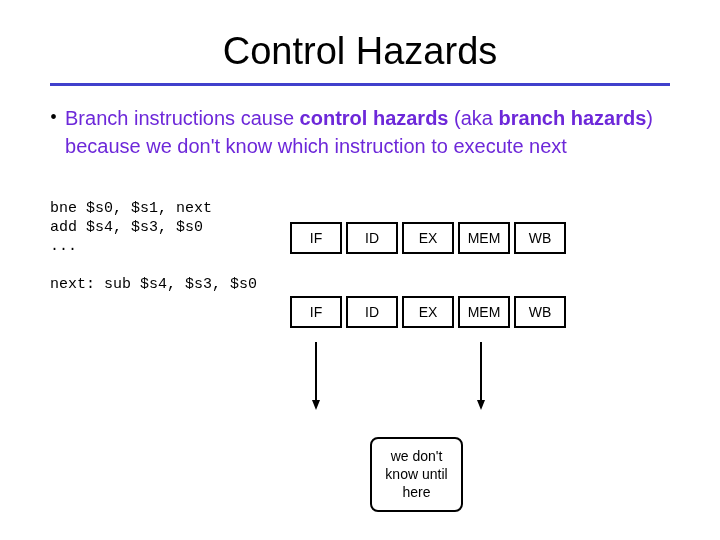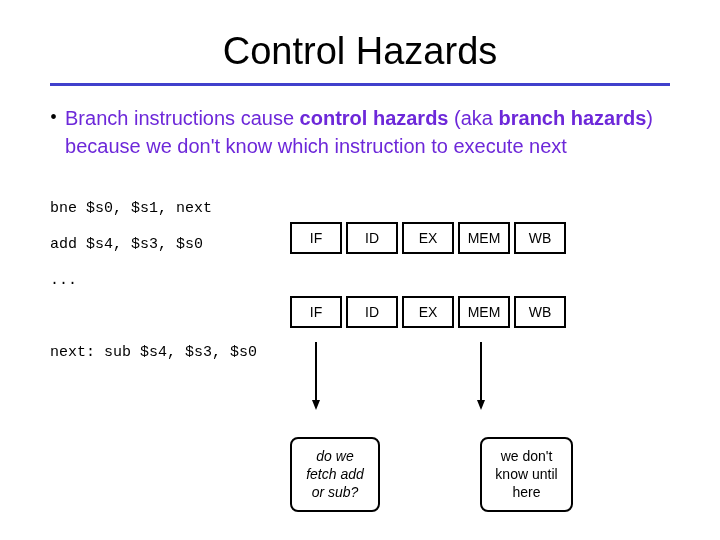--- a/index.html
+++ b/index.html
@@ -69,21 +69,21 @@
       margin-top: 10px;
       flex: 1;
     }
 
     .code-section {
       font-family: 'Courier New', monospace;
       font-size: 15px;
       color: #000;
       display: flex;
       flex-direction: column;
-      gap: 19px;
+      gap: 2px;
       flex-shrink: 0;
       width: 210px;
       padding-top: 10px;
     }
 
     .code-line {
       white-space: nowrap;
     }
 
     .pipeline-row {
@@ -180,23 +180,20 @@
       <svg width="330" height="100" viewBox="0 0 330 100" style="overflow:visible; display:block;">
 
         <line x1="26" y1="0" x2="26" y2="60" stroke="#000" stroke-width="2"></line>
         <polygon points="22,58 30,58 26,68" fill="#000"></polygon>
 
         <line x1="191" y1="0" x2="191" y2="60" stroke="#000" stroke-width="2"></line>
         <polygon points="187,58 195,58 191,68" fill="#000"></polygon>
       </svg>
 
       <div class="callout-area" style="margin-top: -5px;">
-        <div class="callout-box italic" style="width: 90px; margin-left: 0px; white-space: pre-line;">do we
-fetch add
-or sub?</div>
         <div style="width: 60px;"></div>
         <div class="callout-box" style="width: 93px; white-space: pre-line;">we don't
 know until
 here</div>
       </div>
     </div>
 
   </div>
 </div>
 

